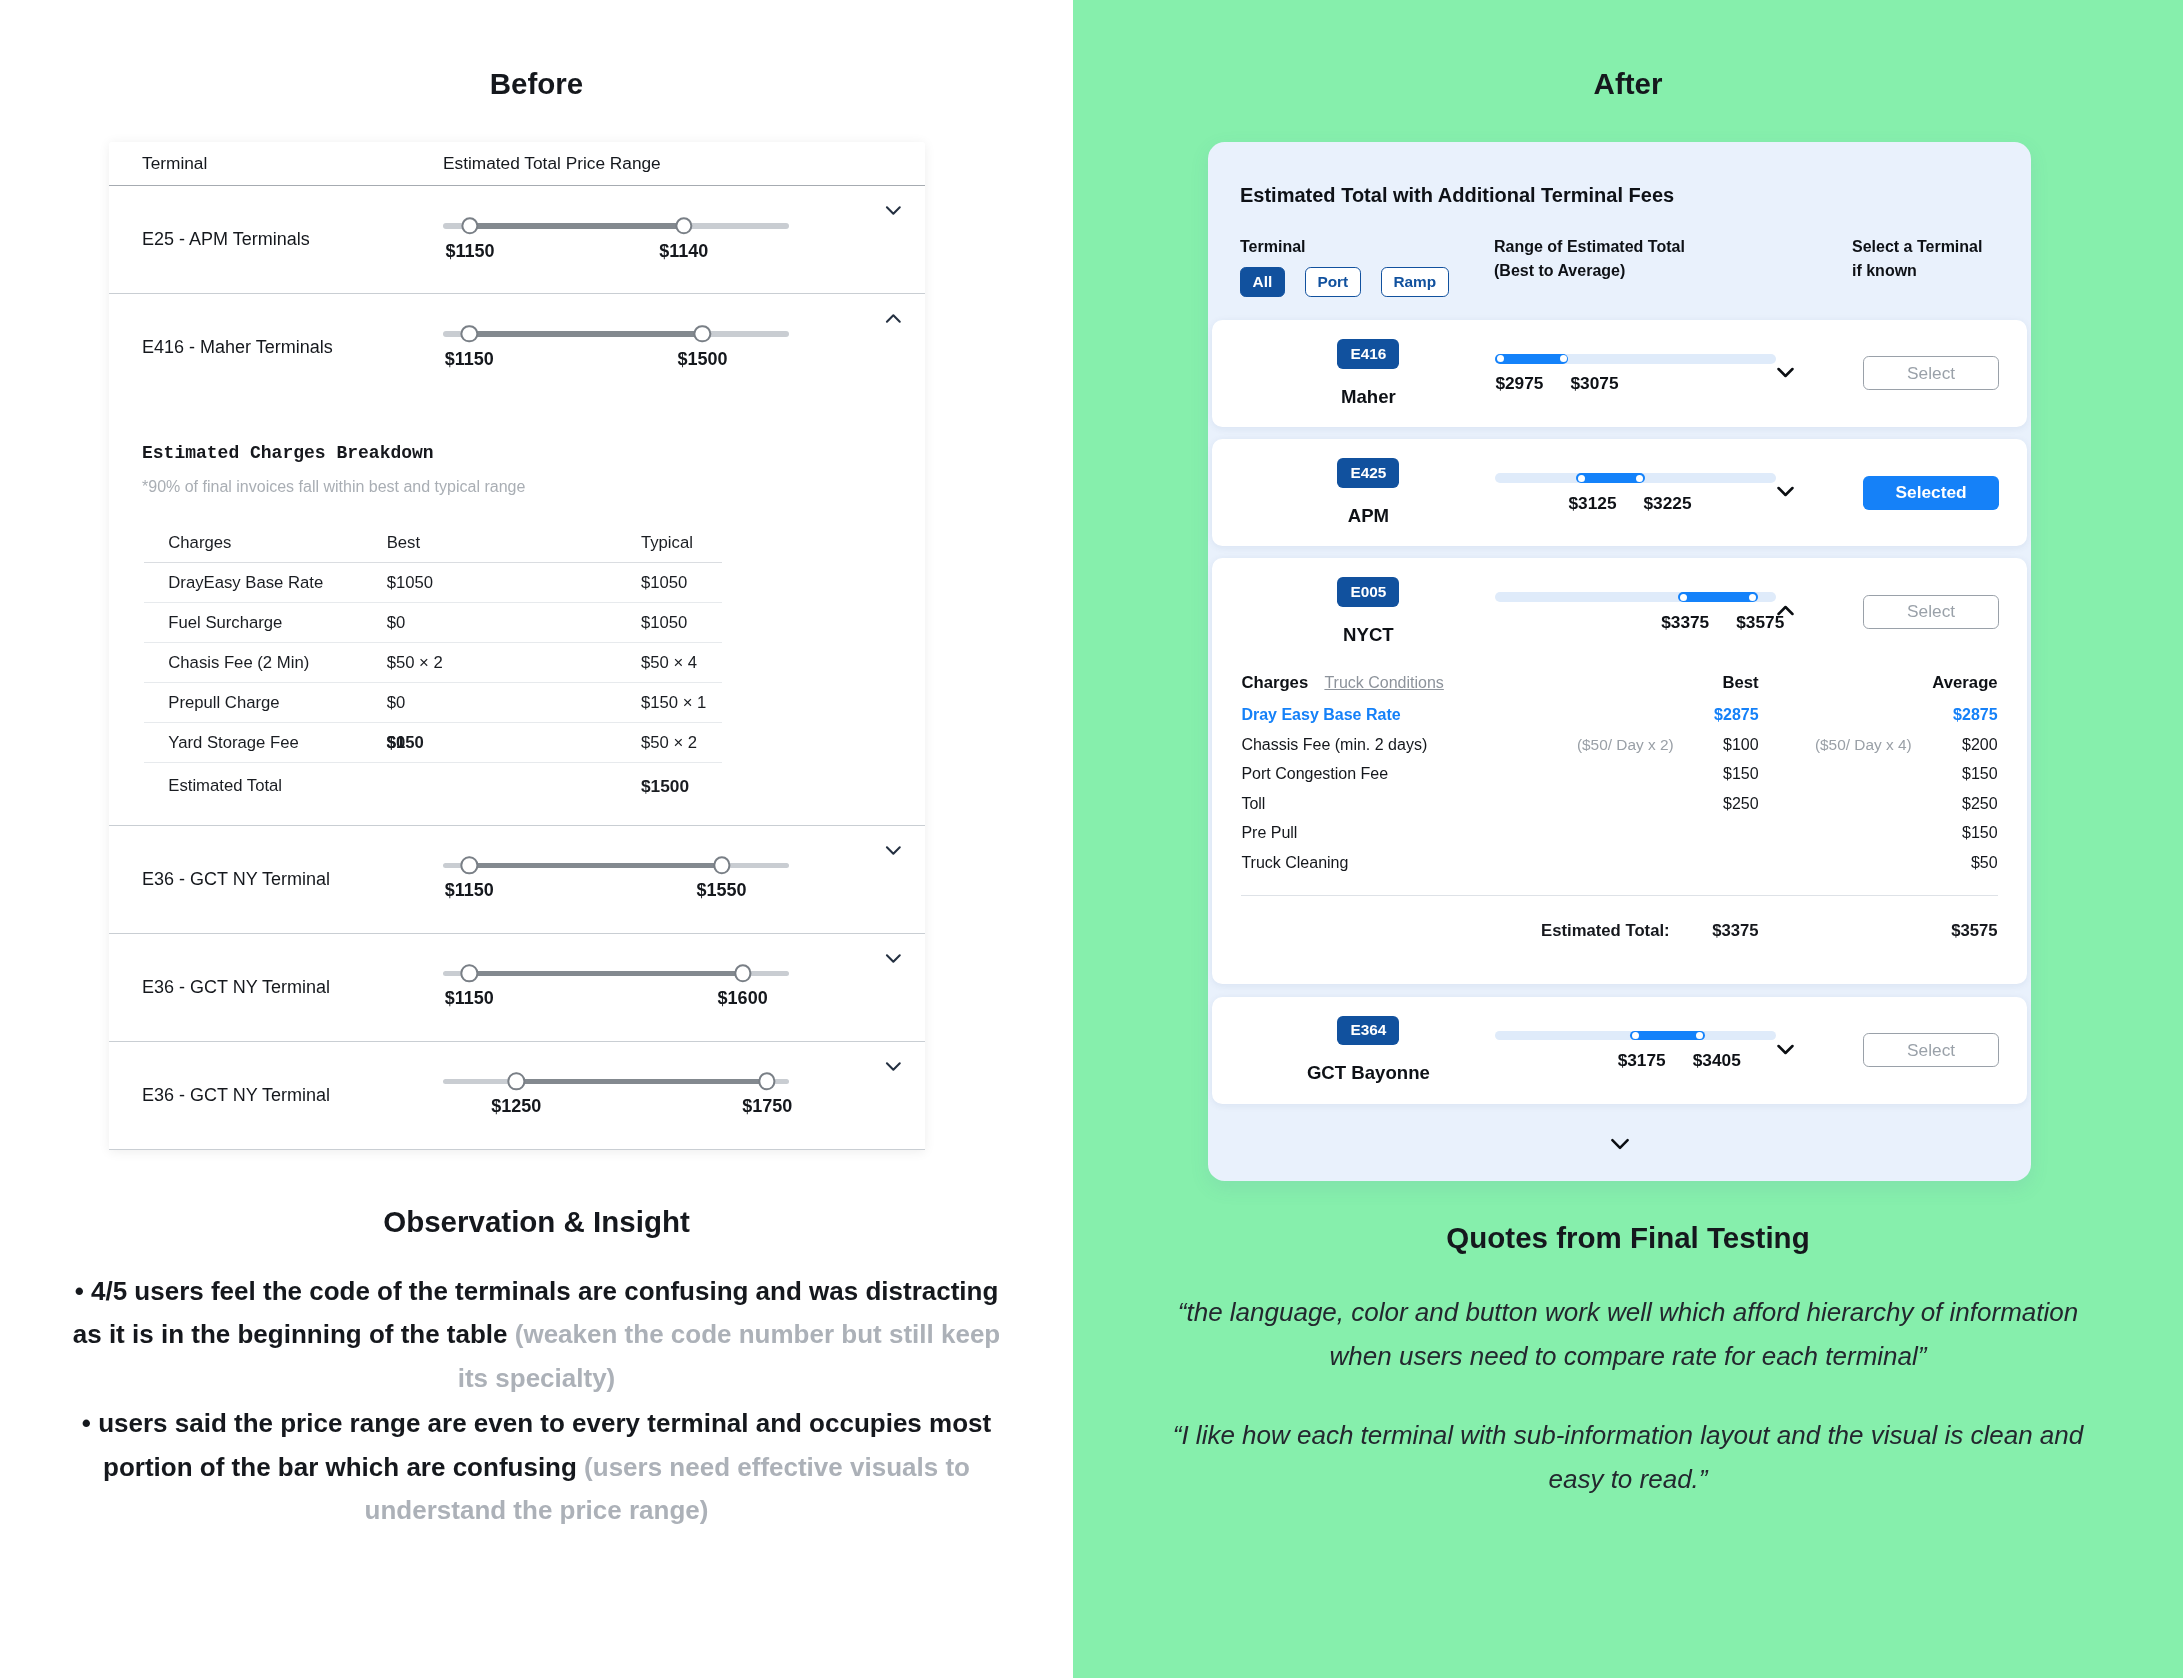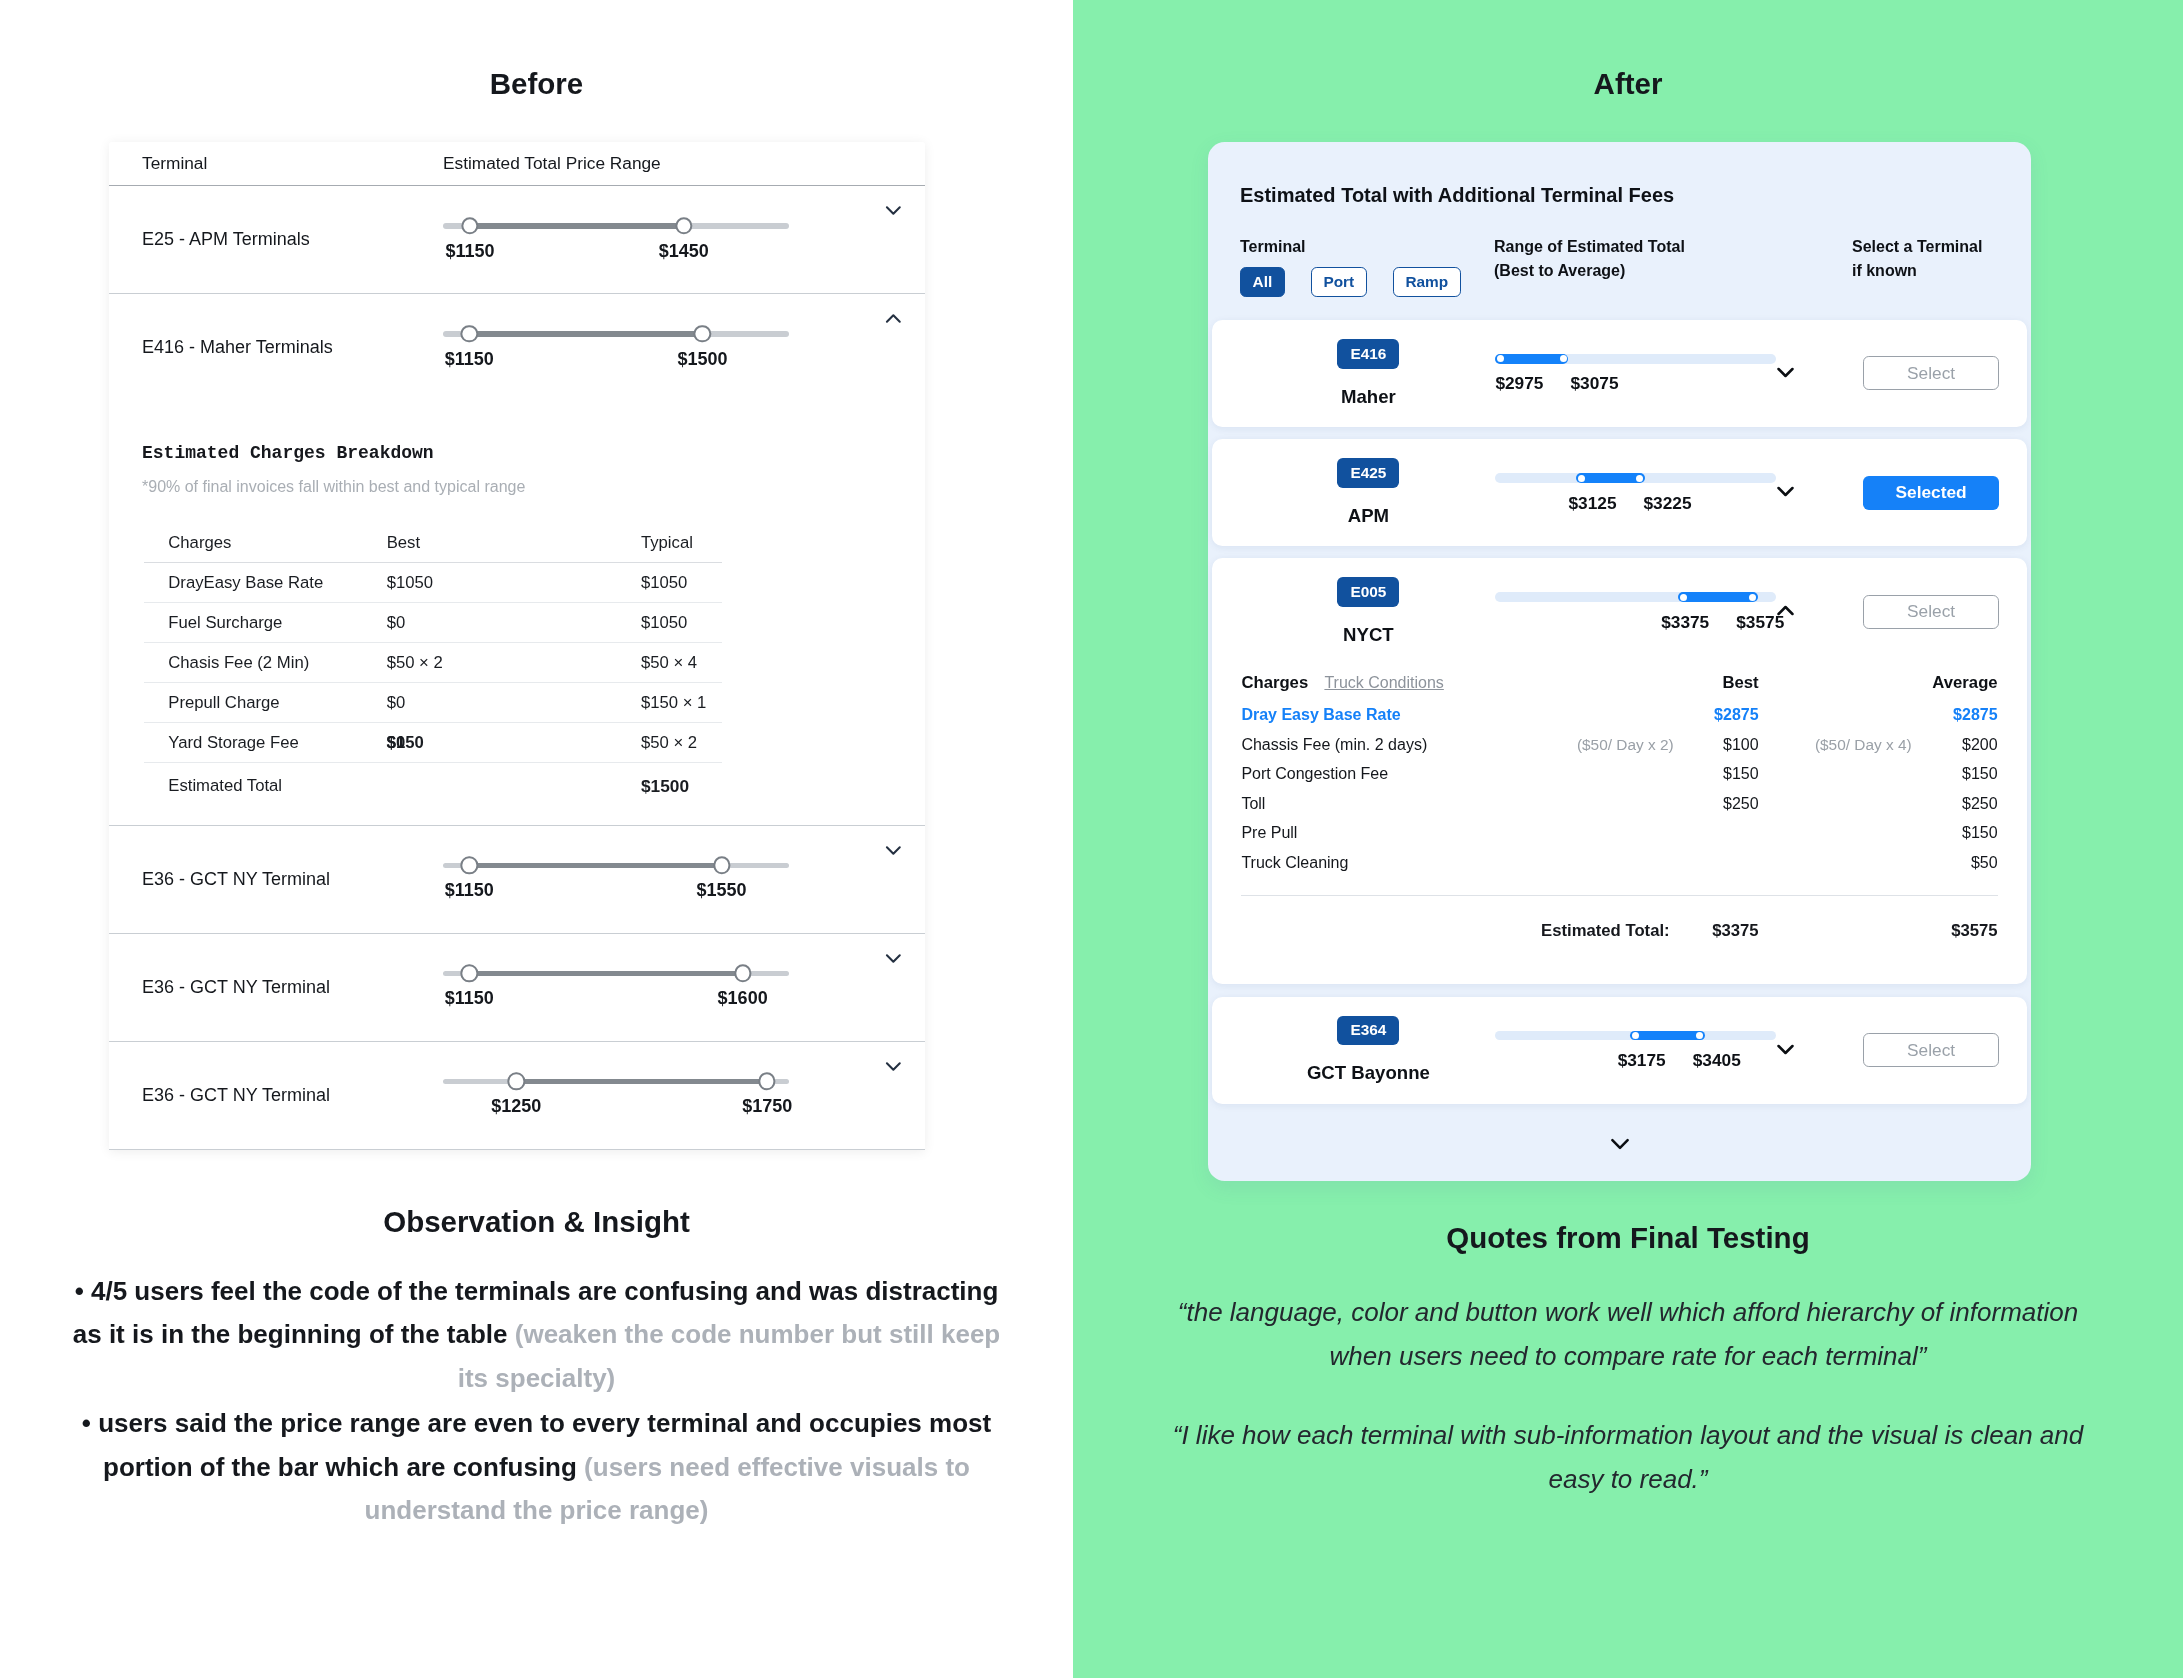--- a/index.html
+++ b/index.html
@@ -57,21 +57,21 @@
   .quotes-h { font-size:29.5px; font-weight:700; color:#15181D; }
   .quote { margin:35px auto 0; max-width:975px; font-size:26px; font-style:italic;
            font-weight:500; color:#23272E; line-height:1.7; }
 
   
   .panel { margin:41px 0 0 135px; width:823px; background:#E9F1FC; border-radius:16.7px;
            padding:42px 0 28px; box-shadow:0 6.4px 19px rgba(80,110,170,.10); }
   .p-heading { padding:0 32px; font-size:20px; font-weight:700; color:#0E1116; }
   .p-cols { display:grid; grid-template-columns:254px 358px 1fr; padding:0 32px; margin-top:28px;
             font-size:16px; font-weight:700; color:#0E1116; line-height:1.5; }
-  .chips { margin-top:7.7px; display:flex; gap:26px; }
+  .chips { margin-top:7.7px; display:flex; gap:20px; }
   .chip { border:1.3px solid #11519E; color:#11519E; background:#fff; border-radius:5.8px;
           padding:2.6px 11.6px; font-size:15.4px; font-weight:600; cursor:pointer; }
   .chip.active { background:#11519E; color:#fff; font-weight:700; }
 
   .cards { margin:23px 3.9px 0; display:flex; flex-direction:column; gap:12.2px; }
   .card { background:#fff; border-radius:10.3px; box-shadow:0 1.9px 7.7px rgba(30,60,120,.07); }
   .card-main { display:grid; grid-template-columns:254px 281px 50px 1fr; align-items:center;
                height:107px; padding:0 28px 0 29.5px; }
   .cm-id { display:flex; align-items:center; gap:17.3px;flex-direction:column; }
   .badge { min-width:62px; text-align:center; background:#11519E; color:#fff; font-weight:700;
@@ -121,21 +121,21 @@
           <div class="bt-name">E25 - APM Terminals</div>
           <div class="bt-sliderbox">
             <div class="bt-track">
               <div class="bt-fill" style="left: 7.8%; width: 61.8%;">
                 <span class="bt-handle h-l"></span>
                 <span class="bt-handle h-r"></span>
               </div>
             </div>
             <div class="bt-labels">
               <span class="bt-lab" style="left: 7.8%;">$1150</span>
-              <span class="bt-lab" style="left: 69.6%;">$1450</span>
+              <span class="bt-lab" style="left: 69.6%;">$1140</span>
             </div>
           </div>
           <div class="bt-chev">
             <svg width="16.7" height="11" viewBox="0 0 26 17">
                 <path d="M3 3.5 L13 13.5 L23 3.5" fill="none" stroke="currentColor" stroke-width="3.2" stroke-linecap="round" stroke-linejoin="round"></path>
               </svg>
           </div>
         </div>
       </div>
 

